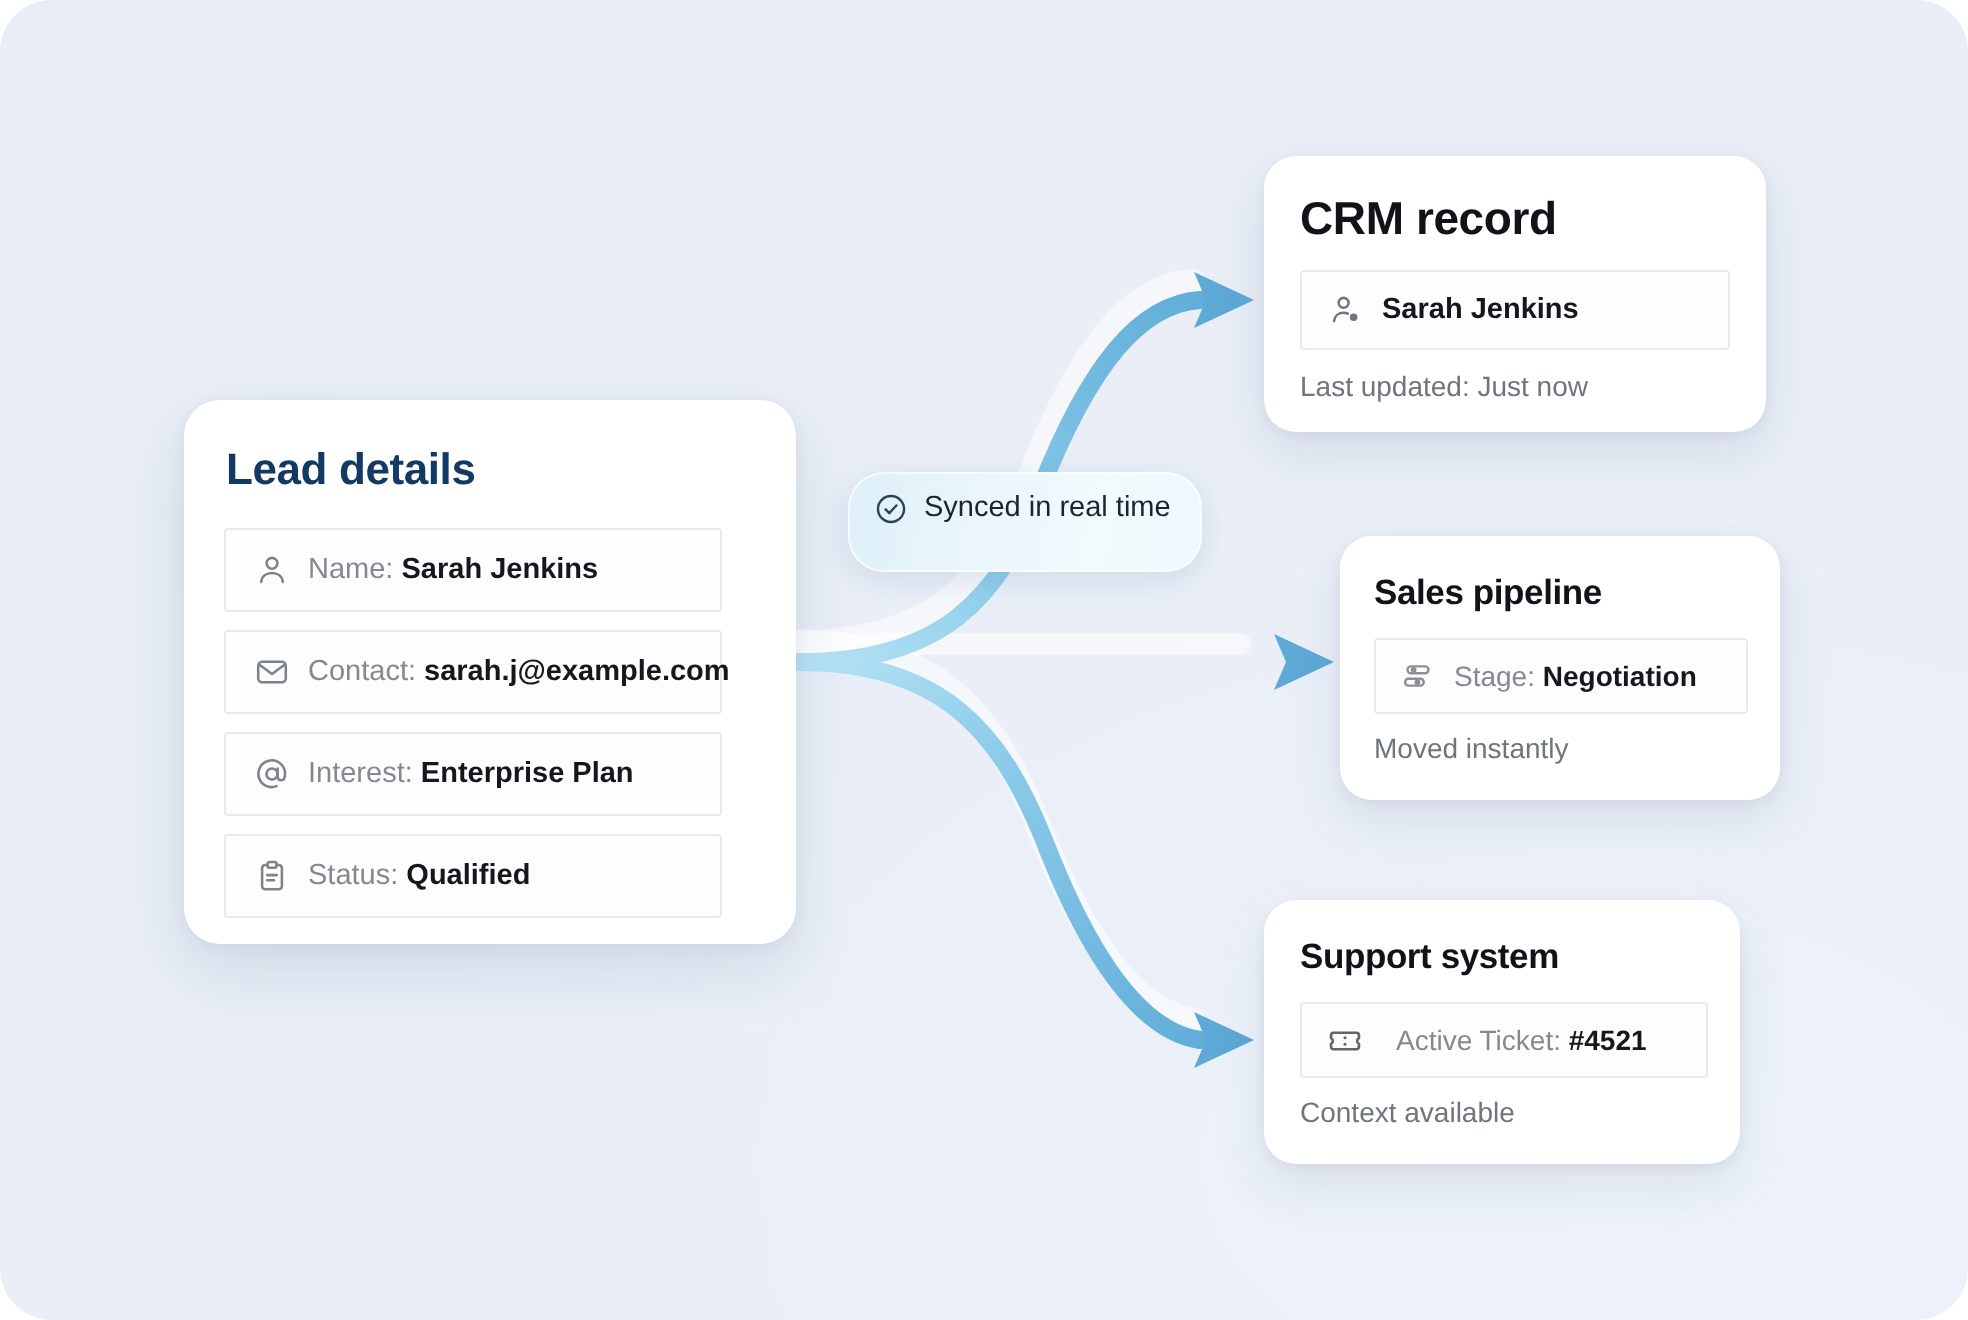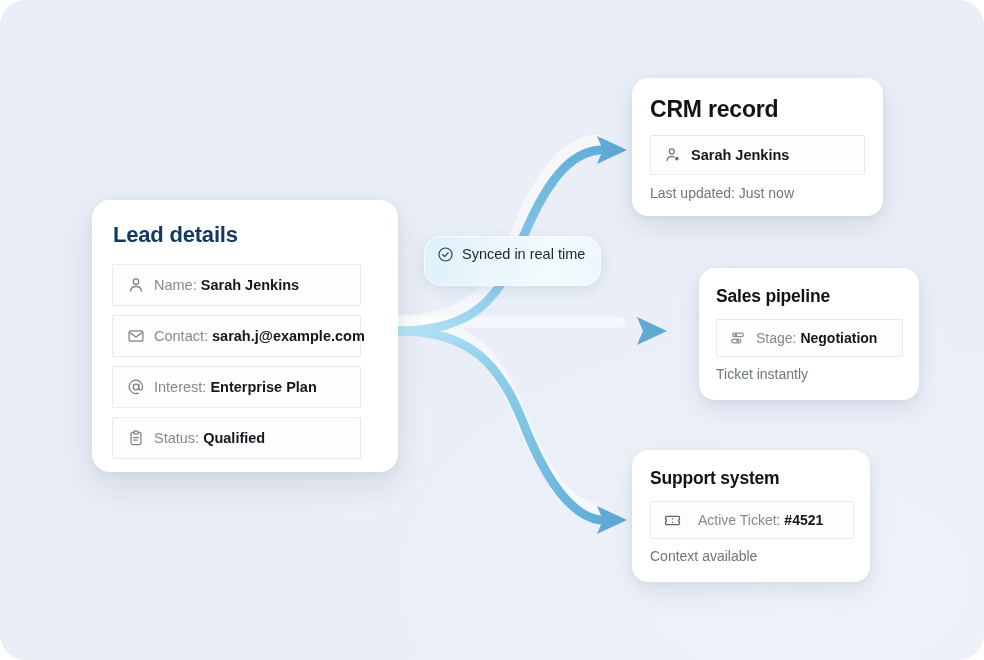--- a/index.html
+++ b/index.html
@@ -48,21 +48,21 @@
   #lead-card .pill:last-child{margin-bottom:0;}
   #lead-card .txt{font-size:14.5px;}
 
   
   #crm-card{left:632px;top:78px;width:251px;height:138px;padding:18px 18px 0 18px;}
   #crm-card .card-title{font-size:23px;margin-bottom:12px;}
   #crm-card .pill{height:40px;padding:0 13px;margin-bottom:10px;}
   #crm-card .txt{font-size:14.5px;}
 
   
-  #pipeline-card{left:670px;top:268px;width:220px;height:132px;padding:18px 16px 0 17px;margin-left:29px;}
+  #pipeline-card{left:670px;top:268px;width:220px;height:132px;padding:18px 16px 0 17px;}
   #pipeline-card .card-title{font-size:17.5px;margin-bottom:12px;}
   #pipeline-card .pill{height:38px;padding:0 12px;margin-bottom:9px;}
   #pipeline-card .txt{font-size:14px;}
 
   
   #support-card{left:632px;top:450px;width:238px;height:132px;padding:18px 16px 0 18px;}
   #support-card .card-title{font-size:17.5px;margin-bottom:12px;}
   #support-card .pill{height:38px;padding:0 12px;margin-bottom:9px;gap:16px;}
   #support-card .txt{font-size:14px;}
 
@@ -216,21 +216,21 @@
           <circle cx="9.1" cy="7.9" r="1.9" fill="#8b9097"></circle>
           <rect x="3.4" y="13.8" width="12.4" height="4.6" rx="2.3" fill="none" stroke="#8b9097" stroke-width="1.6"></rect>
           <circle cx="11.6" cy="16.1" r="1.9" fill="#8b9097"></circle>
         </svg>
       </span>
       <span class="txt">
         <span class="lbl">Stage: </span>
         <span class="val">Negotiation</span>
       </span>
     </div>
-    <div class="foot foot-txt">Ticket instantly</div>
+    <div class="foot foot-txt">Moved instantly</div>
   </div>
 
   <div class="card" id="support-card">
     <div class="card-title">Support system</div>
     <div class="pill">
       <span class="ico">
         <svg width="19" height="19" viewBox="0 0 24 24" fill="none" stroke="#5f656c" stroke-width="1.7" stroke-linecap="round" stroke-linejoin="round">
           <path d="M3.2 8.4a1.6 1.6 0 0 1 1.6-1.6h14.4a1.6 1.6 0 0 1 1.6 1.6v1.8a2 2 0 0 0 0 3.6v1.8a1.6 1.6 0 0 1-1.6 1.6H4.8a1.6 1.6 0 0 1-1.6-1.6v-1.8a2 2 0 0 0 0-3.6Z"></path>
           <circle cx="12" cy="9.9" r=".95" fill="#5f656c" stroke="none"></circle>
           <circle cx="12" cy="14.1" r=".95" fill="#5f656c" stroke="none"></circle>

